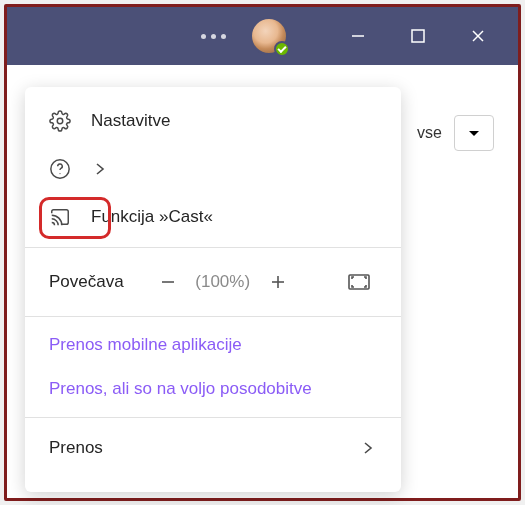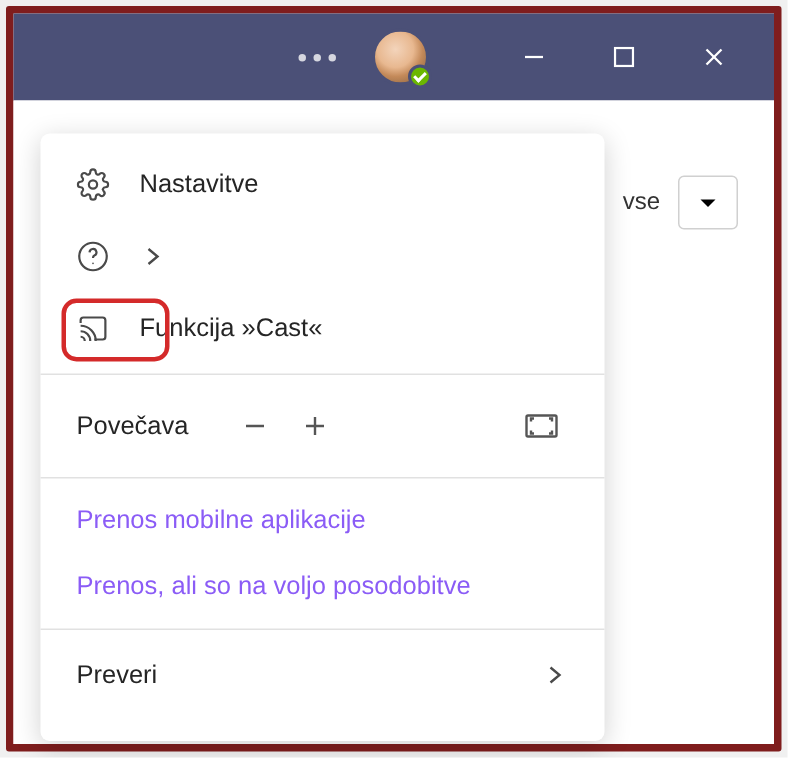--- a/index.html
+++ b/index.html
@@ -8,21 +8,21 @@
       background: #f0f0f0;
       width: 525px;
       height: 505px;
       position: relative;
       overflow: hidden;
     }
     .window {
       position: absolute;
       top: 4px; left: 4px; right: 4px; bottom: 4px;
       background: #fff;
-      border: 5px solid #7f1d1d;
+      border: 3px solid #7f1d1d;
       border-radius: 2px;
     }
     .titlebar {
       height: 58px;
       background: #4b5077;
       display: flex;
       align-items: center;
       justify-content: flex-end;
       padding: 0 10px;
     }
@@ -241,20 +241,21 @@
 
     <div class="divider"></div>
 
     <div class="zoom-row">
       <span class="label">Povečava</span>
       <div class="zoom-btn">
         <svg width="18" height="18">
             <line x1="3" y1="9" x2="15" y2="9"></line>
           </svg>
       </div>
+      <span class="zoom-value">(100%)</span>
       <div class="zoom-btn">
         <svg width="18" height="18">
             <line x1="3" y1="9" x2="15" y2="9"></line>
             <line x1="9" y1="3" x2="9" y2="15"></line>
           </svg>
       </div>
       <div class="fullscreen-btn">
         <svg width="22" height="16" viewBox="0 0 22 16">
           <rect x="1" y="1" width="20" height="14" rx="1"></rect>
           <polyline points="4,5 4,3 6,3"></polyline>
@@ -271,21 +272,21 @@
       <span>Prenos mobilne aplikacije</span>
     </div>
 
     <div class="plain-item">
       <span>Prenos, ali so na voljo posodobitve</span>
     </div>
 
     <div class="divider"></div>
 
     <div class="menu-item" style="padding-left:24px">
-      <span class="label">Preveri</span>
+      <span class="label">Prenos</span>
       <span class="chevron">
         <svg width="14" height="14">
             <polyline points="4,2 10,7 4,12"></polyline>
           </svg>
       </span>
     </div>
 
   </div>
 
 </div>

